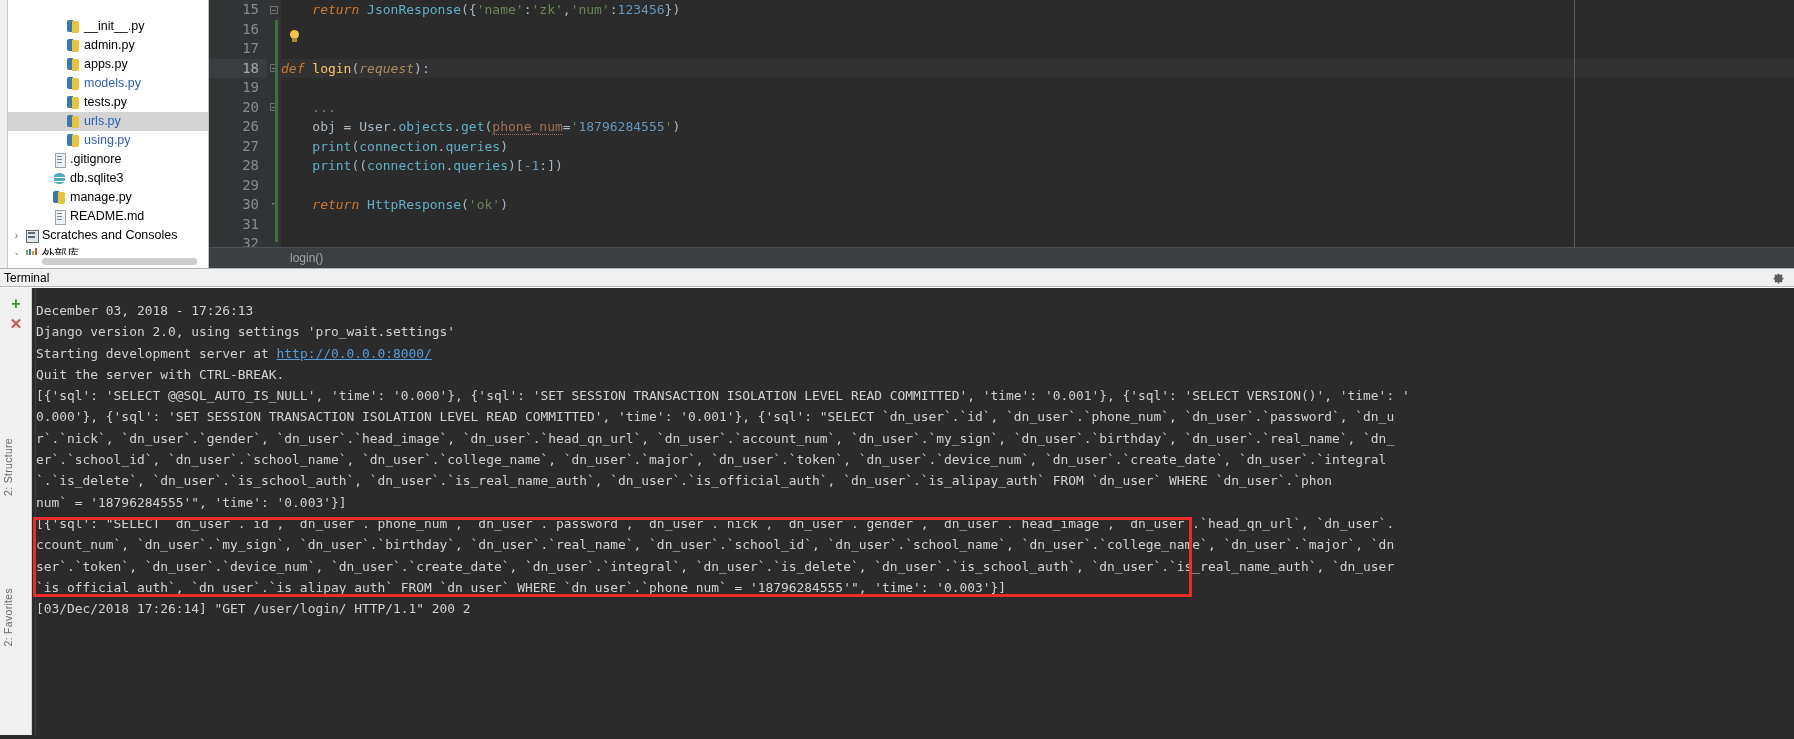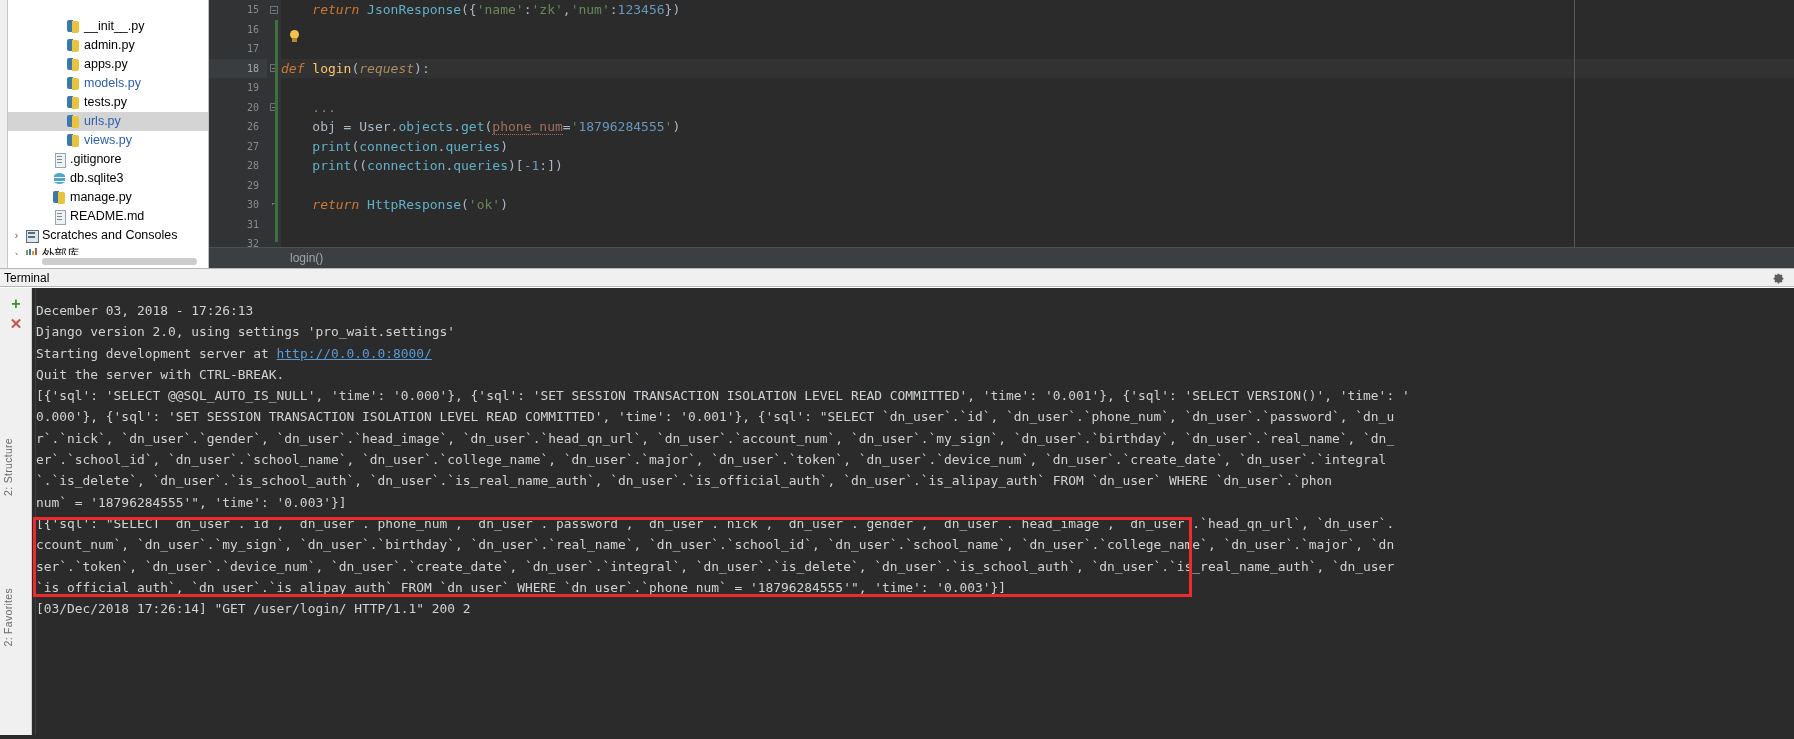--- a/index.html
+++ b/index.html
@@ -90,21 +90,21 @@
     content:""; position:absolute; left:3px; top:3px;
     width:2px;height:10px; background:#6aa84f;
     box-shadow: 3px -1px 0 0 #3c78aa, 6px 1px 0 0 #c9a227, 9px -2px 0 0 #b05a5a;
   }
 
   
   .editor-wrap { flex: 1 1 auto; position: relative; background:#2b2b2b; overflow:hidden; }
   .gutter {
     position:absolute; left:0; top:0; width:58px; height:100%;
     background:#313335; color:#888c8f;
-    font-family:"DejaVu Sans Mono", monospace; font-size:10px;
+    font-family:"DejaVu Sans Mono", monospace; font-size:14px;
     text-align:right;
   }
   .gutter .ln { height: 19.5px; line-height: 19.5px; padding-right: 8px; }
   .gutter .ln.cur { background:#3a3d3f; color:#a4a8ab; }
 
   .fold-col { position:absolute; left:58px; top:0; width:14px; height:100%; background:#313335; }
   .fold-mark {
     position:absolute; left:3px; width:8px; height:8px;
     border:1px solid #6e7173; background:#313335; color:#a9acae;
     font-size:8px; line-height:7px; text-align:center;
@@ -274,21 +274,21 @@
           <div class="tree-row sel">
             <span class="tree-arrow"></span>
             <span style="display: inline-block; width: 42px;"></span>
             <span class="tree-ico ico-py"></span>
             <span class="tree-label blue">urls.py</span>
           </div>
           <div class="tree-row">
             <span class="tree-arrow"></span>
             <span style="display: inline-block; width: 42px;"></span>
             <span class="tree-ico ico-py"></span>
-            <span class="tree-label blue">views.py</span>
+            <span class="tree-label blue">using.py</span>
           </div>
           <div class="tree-row">
             <span class="tree-arrow"></span>
             <span style="display: inline-block; width: 28px;"></span>
             <span class="tree-ico ico-file"></span>
             <span class="tree-label">.gitignore</span>
           </div>
           <div class="tree-row">
             <span class="tree-arrow"></span>
             <span style="display: inline-block; width: 28px;"></span>

